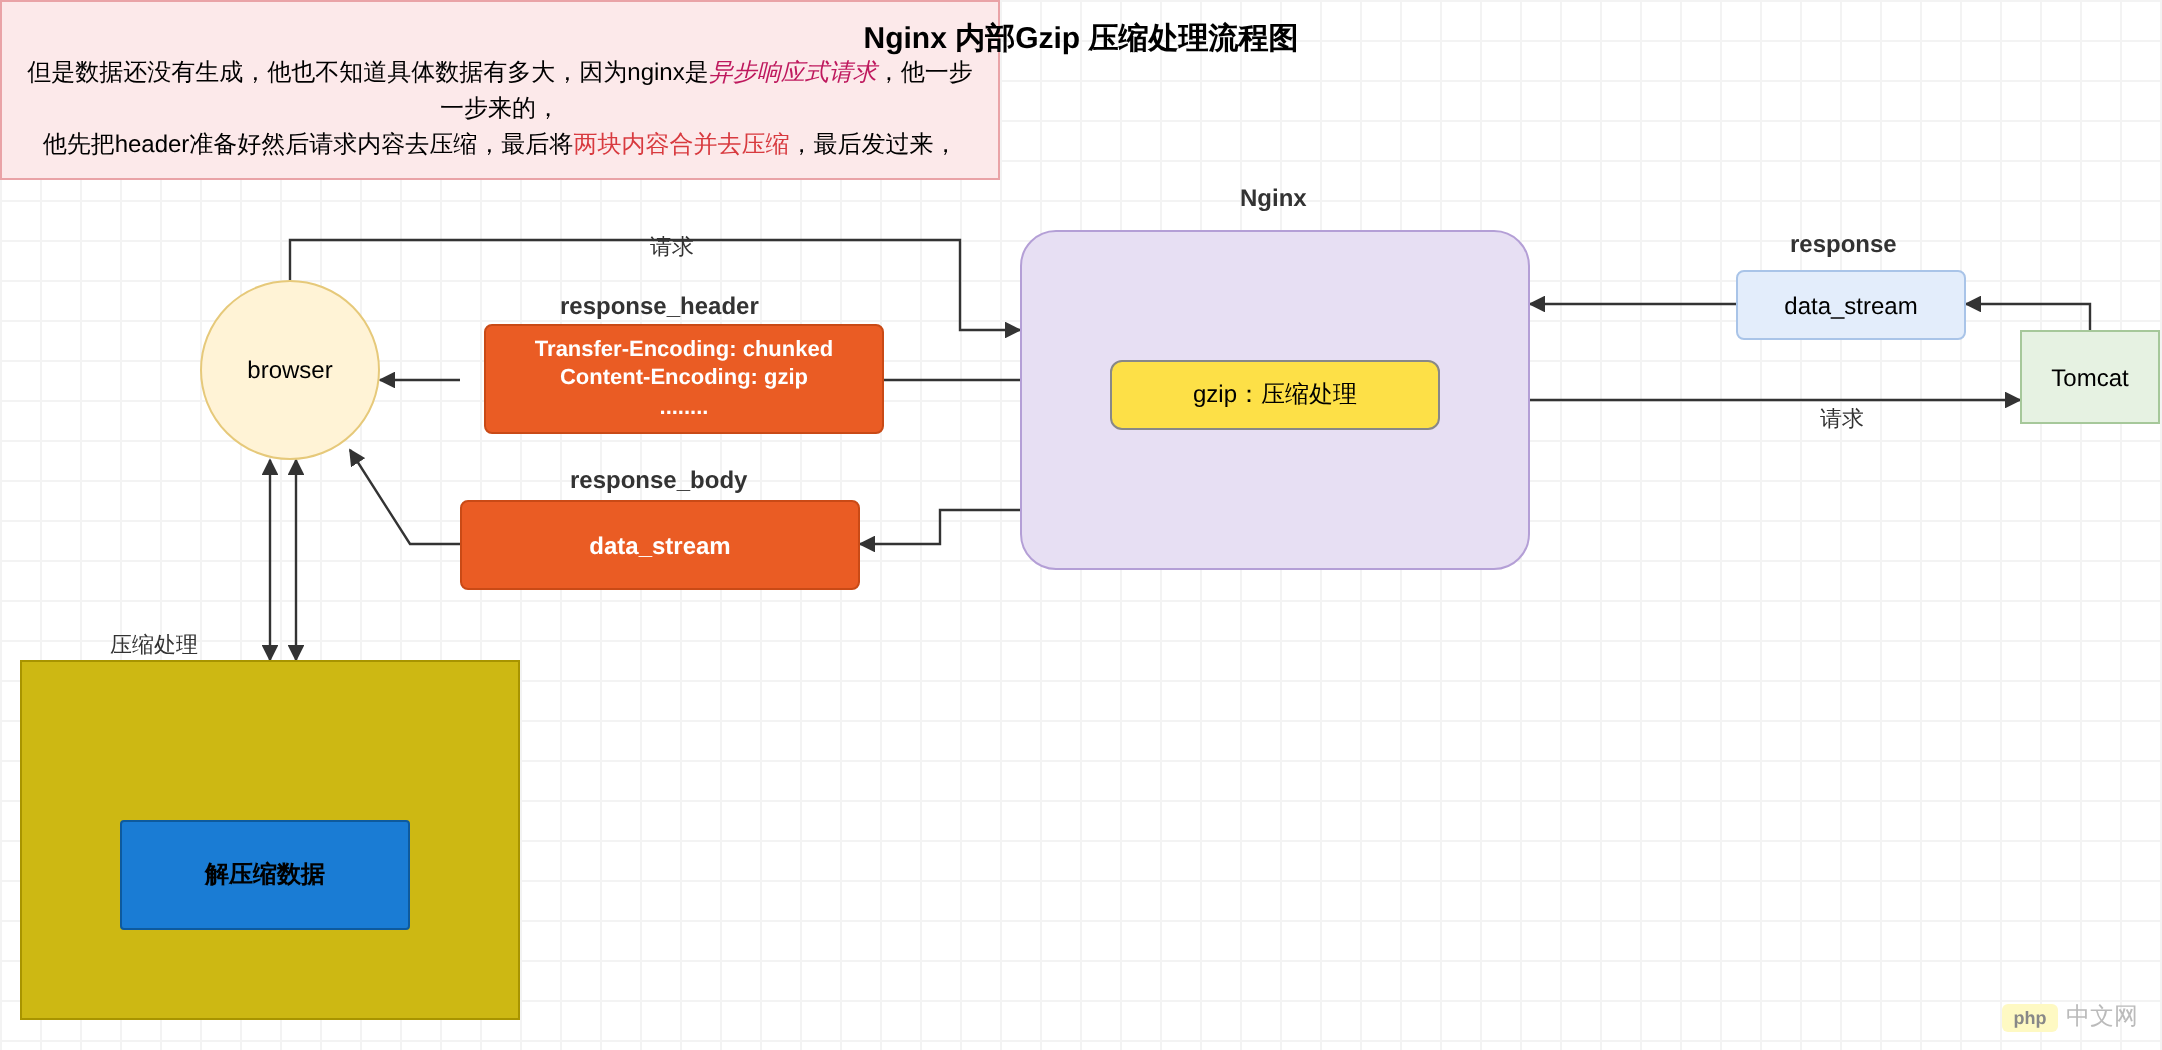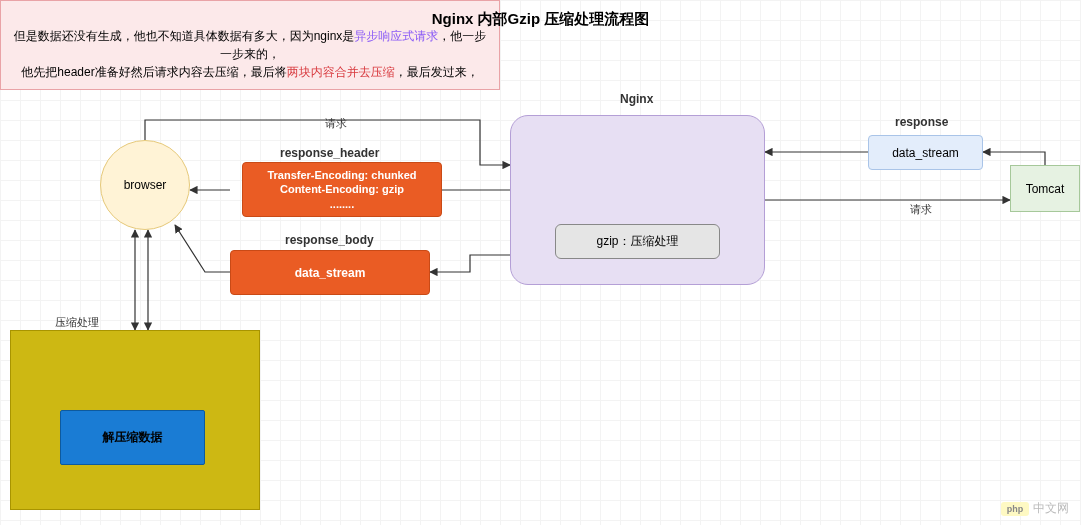--- a/index.html
+++ b/index.html
@@ -62,24 +62,23 @@
   .nginx-box {
     left: 510px; top: 115px;
     width: 255px; height: 170px;
     background: #e7dff3;
     border: 1px solid #b49fd6;
     border-radius: 18px;
   }
   .gzip-inner {
     left: 555px; top: 180px;
     width: 165px; height: 35px;
-    background: #e5e5e5;
+    background: #fde047;
     border: 1px solid #888;
     border-radius: 6px;
-    margin-top: 44px;
   }
   .data-stream-box {
     left: 868px; top: 135px;
     width: 115px; height: 35px;
     background: #e3edfb;
     border: 1px solid #a9c4e8;
     border-radius: 4px;
   }
   .tomcat-box {
     left: 1010px; top: 165px;
@@ -105,21 +104,21 @@
   .note-box {
     left: 350px; top: 355px;
     width: 500px;
     background: #fce9ea;
     border: 1px solid #e9a3a7;
     font-size: 12px;
     padding: 8px 12px;
     line-height: 1.5;
     text-align: center;
   }
-  .note-box .hl1 { color: #8b5cf6; }
+  .note-box .hl1 { color: #be185d; font-style: italic; }
   .note-box .hl2 { color: #d83a3f; }
   .lbl {
     position: absolute;
     font-size: 12px;
     color: #333;
     font-weight: bold;
   }
   .lbl.light { font-weight: normal; font-size: 11px; }
   svg.arrows {
     position: absolute;

